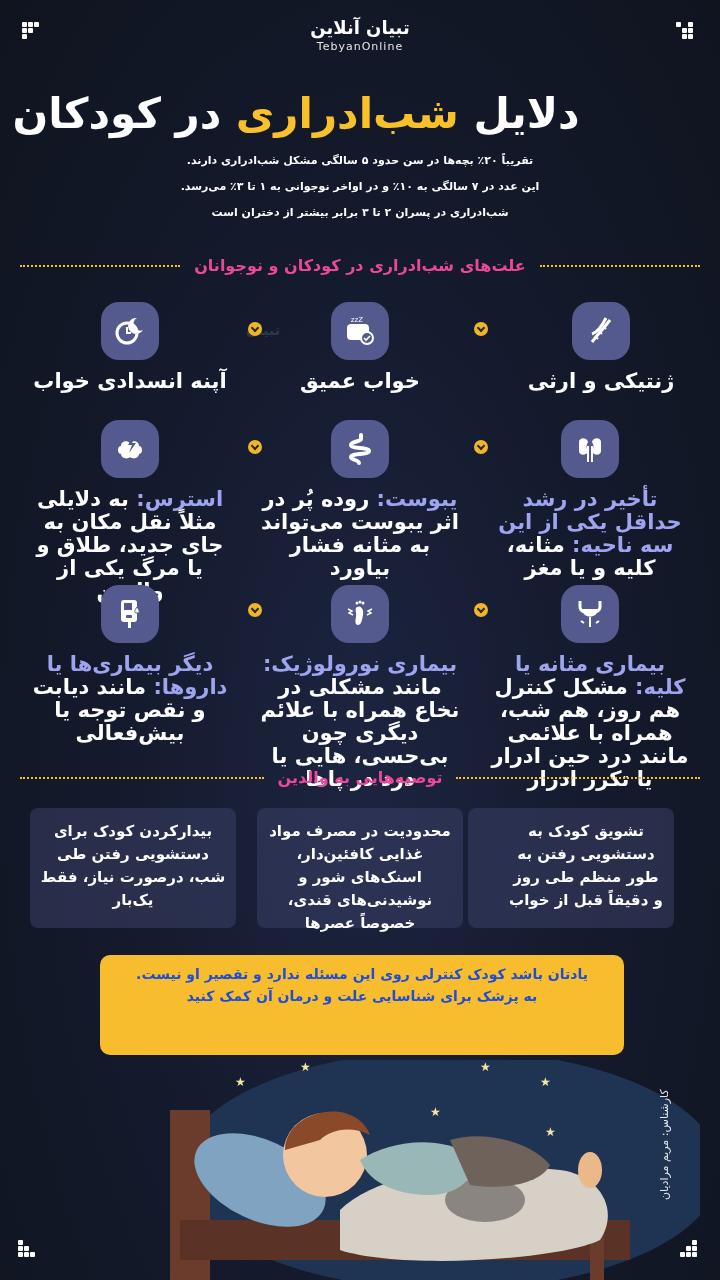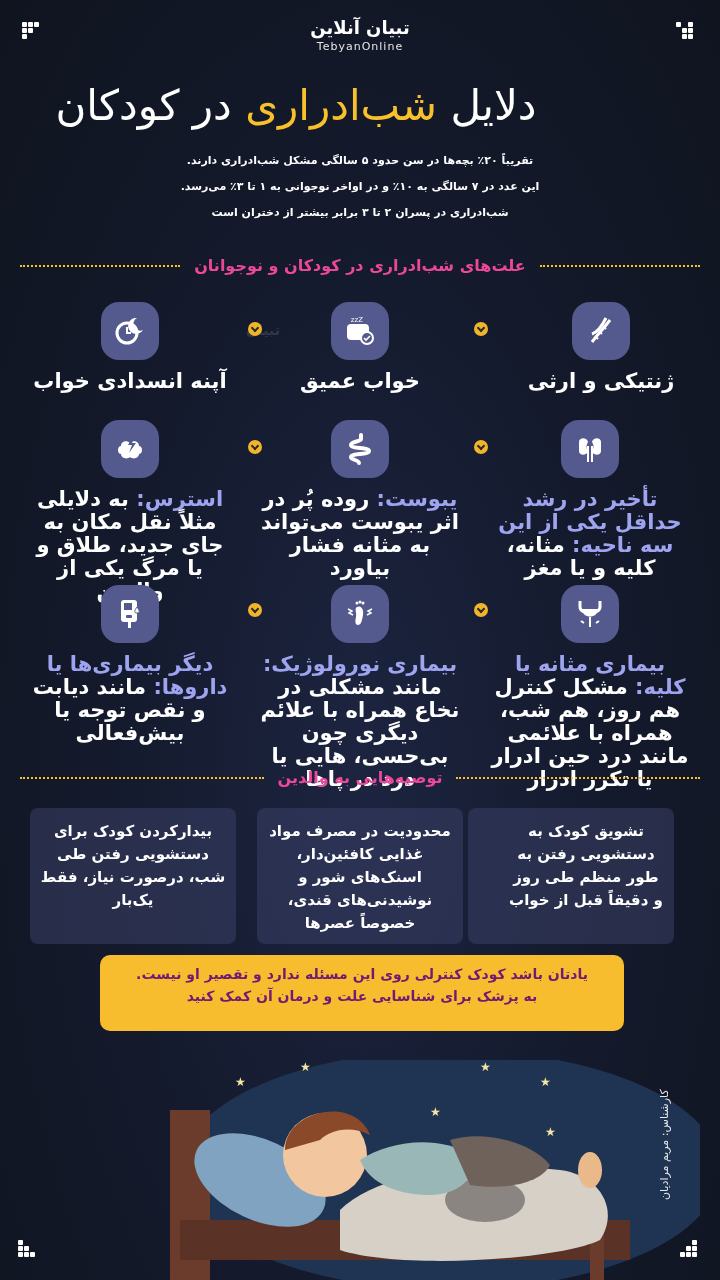--- a/index.html
+++ b/index.html
@@ -10,38 +10,38 @@
     color: #ffffff;
     position: relative;
     overflow: hidden;
     direction: rtl;
   }
   .corner { position: absolute; width: 22px; height: 22px; }
   .corner i { position: absolute; width: 5px; height: 5px; background: #fff; border-radius: 1px; }
   .logo { position: absolute; top: 18px; left: 0; width: 720px; text-align: center; }
   .logo .fa { font-size: 18px; font-weight: bold; color: #fff; line-height: 20px; }
   .logo .en { direction: ltr; font-size: 11px; color: #e6e6e6; letter-spacing: 1px; margin-top: 2px; }
-  .title { position: absolute; top: 78px; left: 0; width: 592px; text-align: center; font-size: 42px; font-weight: normal; line-height: 56px; }
+  .title { position: absolute; top: 86px; left: 0; width: 592px; text-align: center; font-size: 42px; font-weight: bold; line-height: 56px; }
   .title .hl { color: #f8c02a; }
   .intro { position: absolute; top: 148px; left: 60px; width: 600px; text-align: center; font-size: 11px; font-weight: bold; line-height: 26px; }
   .section-head { position: absolute; left: 20px; width: 680px; display: flex; align-items: center; gap: 14px; }
   .section-head .dots { flex: 1; border-top: 2px dotted #f8c02a; height: 0; }
   .section-head .label { color: #ec4899; font-size: 16px; font-weight: bold; white-space: nowrap; }
   .cause { position: absolute; width: 200px; text-align: center; }
   .cause .icon-box {
     width: 58px; height: 58px; margin: 0 auto; border-radius: 18px;
     background: #545a8e; display: flex; align-items: center; justify-content: center;
   }
   .cause .icon-box svg { width: 34px; height: 34px; }
   .cause .text { margin-top: 10px; font-size: 21px; font-weight: bold; line-height: 23px; color: #fff; }
   .cause .text .key { color: #9ea4f0; }
   .bullet { position: absolute; width: 14px; height: 14px; border-radius: 50%; background: #f0b52a; }
   .bullet::after { content: ""; position: absolute; left: 4px; top: 3px; width: 4px; height: 4px; border-right: 2px solid #2a2a2a; border-bottom: 2px solid #2a2a2a; transform: rotate(45deg); }
-  .tip { position: absolute; top: 808px; width: 206px; height: 136px; border-radius: 8px; background: rgba(58,64,102,0.55); padding: 12px 10px; text-align: center; font-size: 15px; font-weight: bold; line-height: 23px; }
-  .notice { position: absolute; top: 955px; left: 100px; width: 524px; height: 76px; border-radius: 10px; background: #f7bd2e; color: #701a75; text-align: center; font-size: 14px; font-weight: bold; line-height: 22px; padding: 8px 12px; }
+  .tip { position: absolute; top: 808px; width: 206px; height: 120px; border-radius: 8px; background: rgba(58,64,102,0.55); padding: 12px 10px; text-align: center; font-size: 15px; font-weight: bold; line-height: 23px; }
+  .notice { position: absolute; top: 955px; left: 100px; width: 524px; height: 100px; border-radius: 10px; background: #f7bd2e; color: #1d4ed8; text-align: center; font-size: 14px; font-weight: bold; line-height: 22px; padding: 8px 12px; }
   .credit { position: absolute; left: 658px; top: 1200px; transform: rotate(-90deg); transform-origin: left top; font-size: 11px; color: #e8e8e8; white-space: nowrap; }
   .illustration { position: absolute; left: 150px; top: 1060px; width: 550px; height: 220px; }
   .star { position: absolute; color: #f5e7a3; font-size: 12px; }
   .watermark { position: absolute; left: 246px; top: 322px; color: rgba(255,255,255,0.12); font-size: 14px; font-weight: bold; }
 </style>
 </head>
 <body>
 
 <div class="corner" style="left:22px;top:22px;">
   <i style="left:0;top:0"></i>

